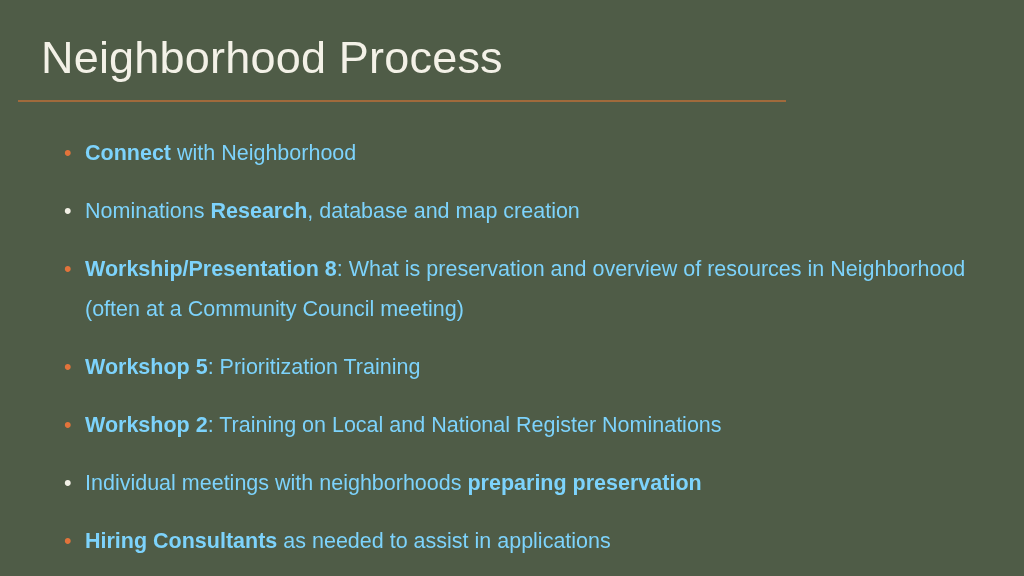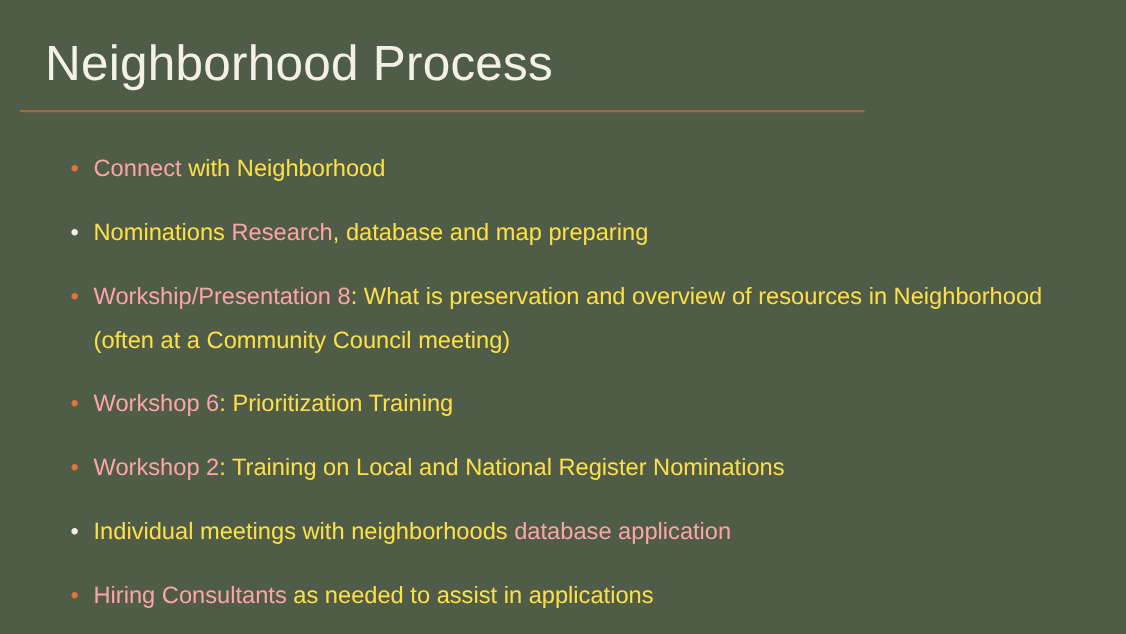--- a/index.html
+++ b/index.html
@@ -78,41 +78,41 @@
     width: 18px;
     line-height: 40px;
     font-size: 21.5px;
     text-align: left;
     color: #f2f0e6;
   }
   .bullet-dot.accent {
     color: #e2733b;
   }
   .seg-accent {
-    color: #fca5a5;
-    font-weight: 400;
+    color: #7dd3fc;
+    font-weight: 700;
   }
   .seg-plain {
-    color: #fde047;
+    color: #7dd3fc;
     font-weight: 400;
   }
 </style>
 </head>
 <body>
 
 <div class="slide">
 
   <div class="title-block">
     <h1 class="slide-title">Neighborhood Process</h1>
     <div class="title-rule"></div>
   </div>
 
   <ul class="bullet-list">
       <li class="bullet-item"><span class="bullet-dot accent">•</span><span class="seg-accent">Connect</span><span class="seg-plain"> with Neighborhood</span></li>
-      <li class="bullet-item"><span class="bullet-dot">•</span><span class="seg-plain">Nominations </span><span class="seg-accent">Research</span><span class="seg-plain">, database and map preparing</span></li>
+      <li class="bullet-item"><span class="bullet-dot">•</span><span class="seg-plain">Nominations </span><span class="seg-accent">Research</span><span class="seg-plain">, database and map creation</span></li>
       <li class="bullet-item"><span class="bullet-dot accent">•</span><span class="seg-accent">Workship/Presentation 8</span><span class="seg-plain">: What is preservation and overview of resources in Neighborhood (often at a Community Council meeting)</span></li>
-      <li class="bullet-item"><span class="bullet-dot accent">•</span><span class="seg-accent">Workshop 6</span><span class="seg-plain">: Prioritization Training</span></li>
+      <li class="bullet-item"><span class="bullet-dot accent">•</span><span class="seg-accent">Workshop 5</span><span class="seg-plain">: Prioritization Training</span></li>
       <li class="bullet-item"><span class="bullet-dot accent">•</span><span class="seg-accent">Workshop 2</span><span class="seg-plain">: Training on Local and National Register Nominations</span></li>
-      <li class="bullet-item"><span class="bullet-dot">•</span><span class="seg-plain">Individual meetings with neighborhoods </span><span class="seg-accent">database application</span></li>
+      <li class="bullet-item"><span class="bullet-dot">•</span><span class="seg-plain">Individual meetings with neighborhoods </span><span class="seg-accent">preparing preservation</span></li>
       <li class="bullet-item"><span class="bullet-dot accent">•</span><span class="seg-accent">Hiring Consultants</span><span class="seg-plain"> as needed to assist in applications</span></li>
     </ul>
 
 </div>
 
 </body></html>

